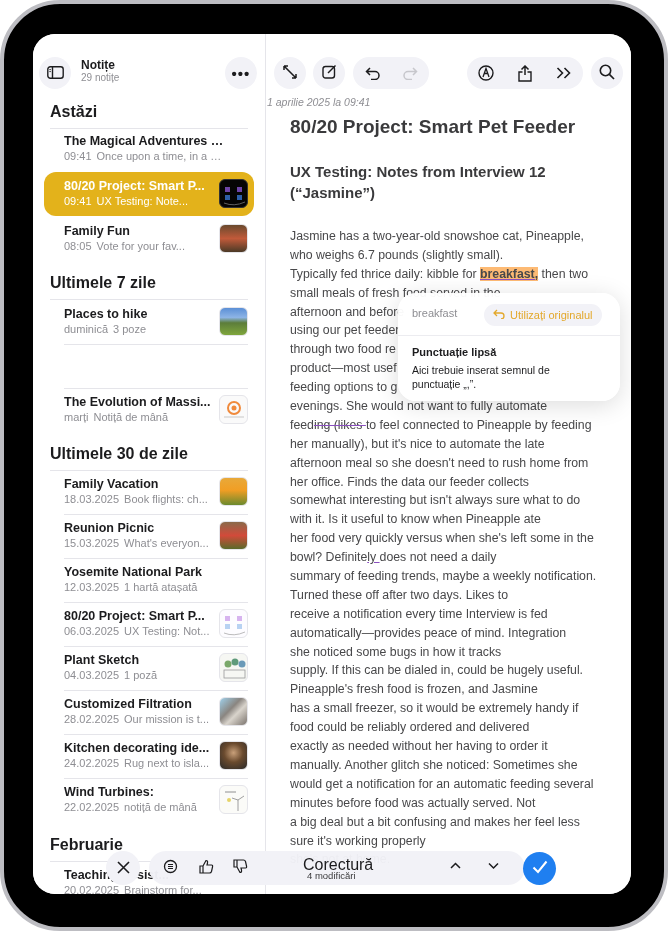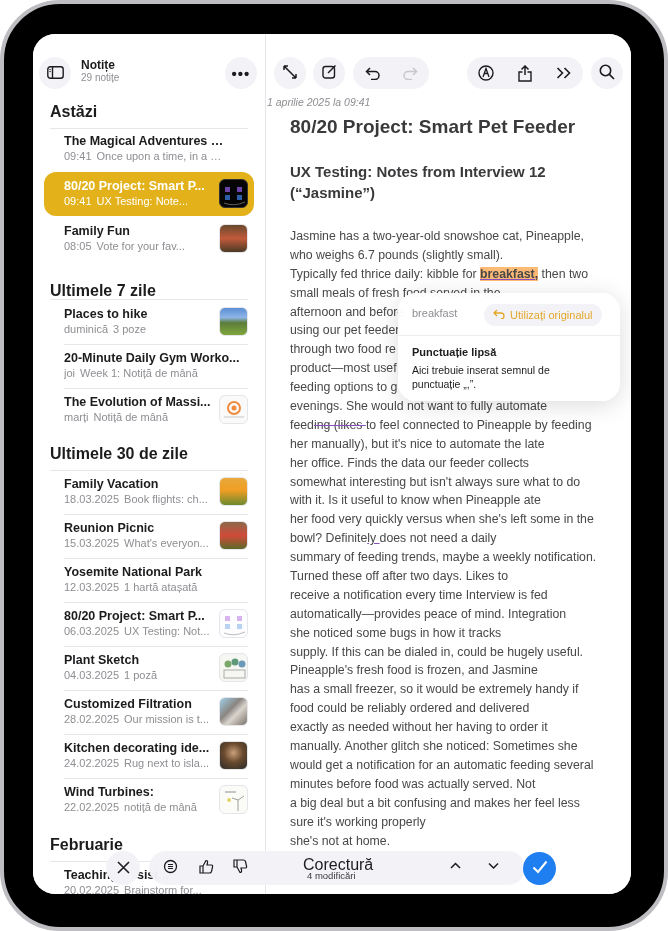--- a/index.html
+++ b/index.html
@@ -122,33 +122,29 @@
             <path d="M4 23 Q14 27 25 22" stroke="#777" fill="none" stroke-width="0.8"></path>
           </svg>
       </div>
     </div>
     <div class="note-item" style="top:183px;">
       <span class="note-title">Family Fun</span>
       <span class="note-meta"><span class="date">08:05</span><span>Vote for your fav...</span></span>
       <div class="thumb" style="right:6px;background:linear-gradient(180deg,#6a4a2e 0%,#c15a3a 50%,#4b3a26 100%);"></div>
     </div>
 
-    <span class="section-title" style="top:248px;">Ultimele 7 zile</span>
+    <span class="section-title" style="top:240px;">Ultimele 7 zile</span>
     <div class="section-line" style="top:265px;"></div>
 
     <div class="note-item" style="top:266px;">
       <span class="note-title">Places to hike</span>
       <span class="note-meta"><span class="date">duminică</span><span>3 poze</span></span>
       <div class="thumb" style="right:6px;background:linear-gradient(180deg,#5b8fd6 0%,#8db4e6 35%,#5c7d3a 55%,#7fa63c 100%);"></div>
     </div>
     <div class="note-sep" style="top:310px;"></div>
-    <div class="note-item" style="top:310px;">
-      <span class="note-title" style="width:185px;">20-Minute Daily Gym Worko...</span>
-      <span class="note-meta" style="width:185px;"><span class="date">joi</span><span>Week 1: Notiță de mână</span></span>
-    </div>
     <div class="note-sep" style="top:354px;"></div>
     <div class="note-item" style="top:354px;">
       <span class="note-title">The Evolution of Massi...</span>
       <span class="note-meta"><span class="date">marți</span><span>Notiță de mână</span></span>
       <div class="thumb" style="right:6px;background:#fafafa;">
         <svg width="29" height="29">
             <circle cx="14" cy="12" r="6" fill="none" stroke="#f08a3c" stroke-width="2"></circle>
             <circle cx="14" cy="12" r="2.5" fill="#f08a3c"></circle>
             <line x1="4" y1="21" x2="24" y2="21" stroke="#bbb" stroke-width="0.8"></line>
           </svg>
@@ -302,20 +298,21 @@
       <div class="line"><span>Typically fed thrice daily: kibble for </span><span class="hl">breakfast,</span><span> then two</span></div>
       <div class="line">small meals of fresh food served in the</div>
       <div class="line">afternoon and before</div>
       <div class="line">using our pet feeder</div>
       <div class="line">through two food re</div>
       <div class="line">product—most usef</div>
       <div class="line">feeding options to g</div>
       <div class="line">evenings. She would not want to fully automate</div>
       <div class="line"><span>feed</span><span class="strike">ing (likes </span><span>to feel connected to Pineapple by feeding</span></div>
       <div class="line">her manually), but it's nice to automate the late</div>
+      <div class="line">afternoon meal so she doesn't need to rush home from</div>
       <div class="line">her office. Finds the data our feeder collects</div>
       <div class="line">somewhat interesting but isn't always sure what to do</div>
       <div class="line">with it. Is it useful to know when Pineapple ate</div>
       <div class="line">her food very quickly versus when she's left some in the</div>
       <div class="line"><span>bowl? Definite</span><span class="uline">ly </span><span>does not need a daily</span></div>
       <div class="line">summary of feeding trends, maybe a weekly notification.</div>
       <div class="line">Turned these off after two days. Likes to</div>
       <div class="line">receive a notification every time Interview is fed</div>
       <div class="line">automatically—provides peace of mind. Integration</div>
       <div class="line">she noticed some bugs in how it tracks</div>

